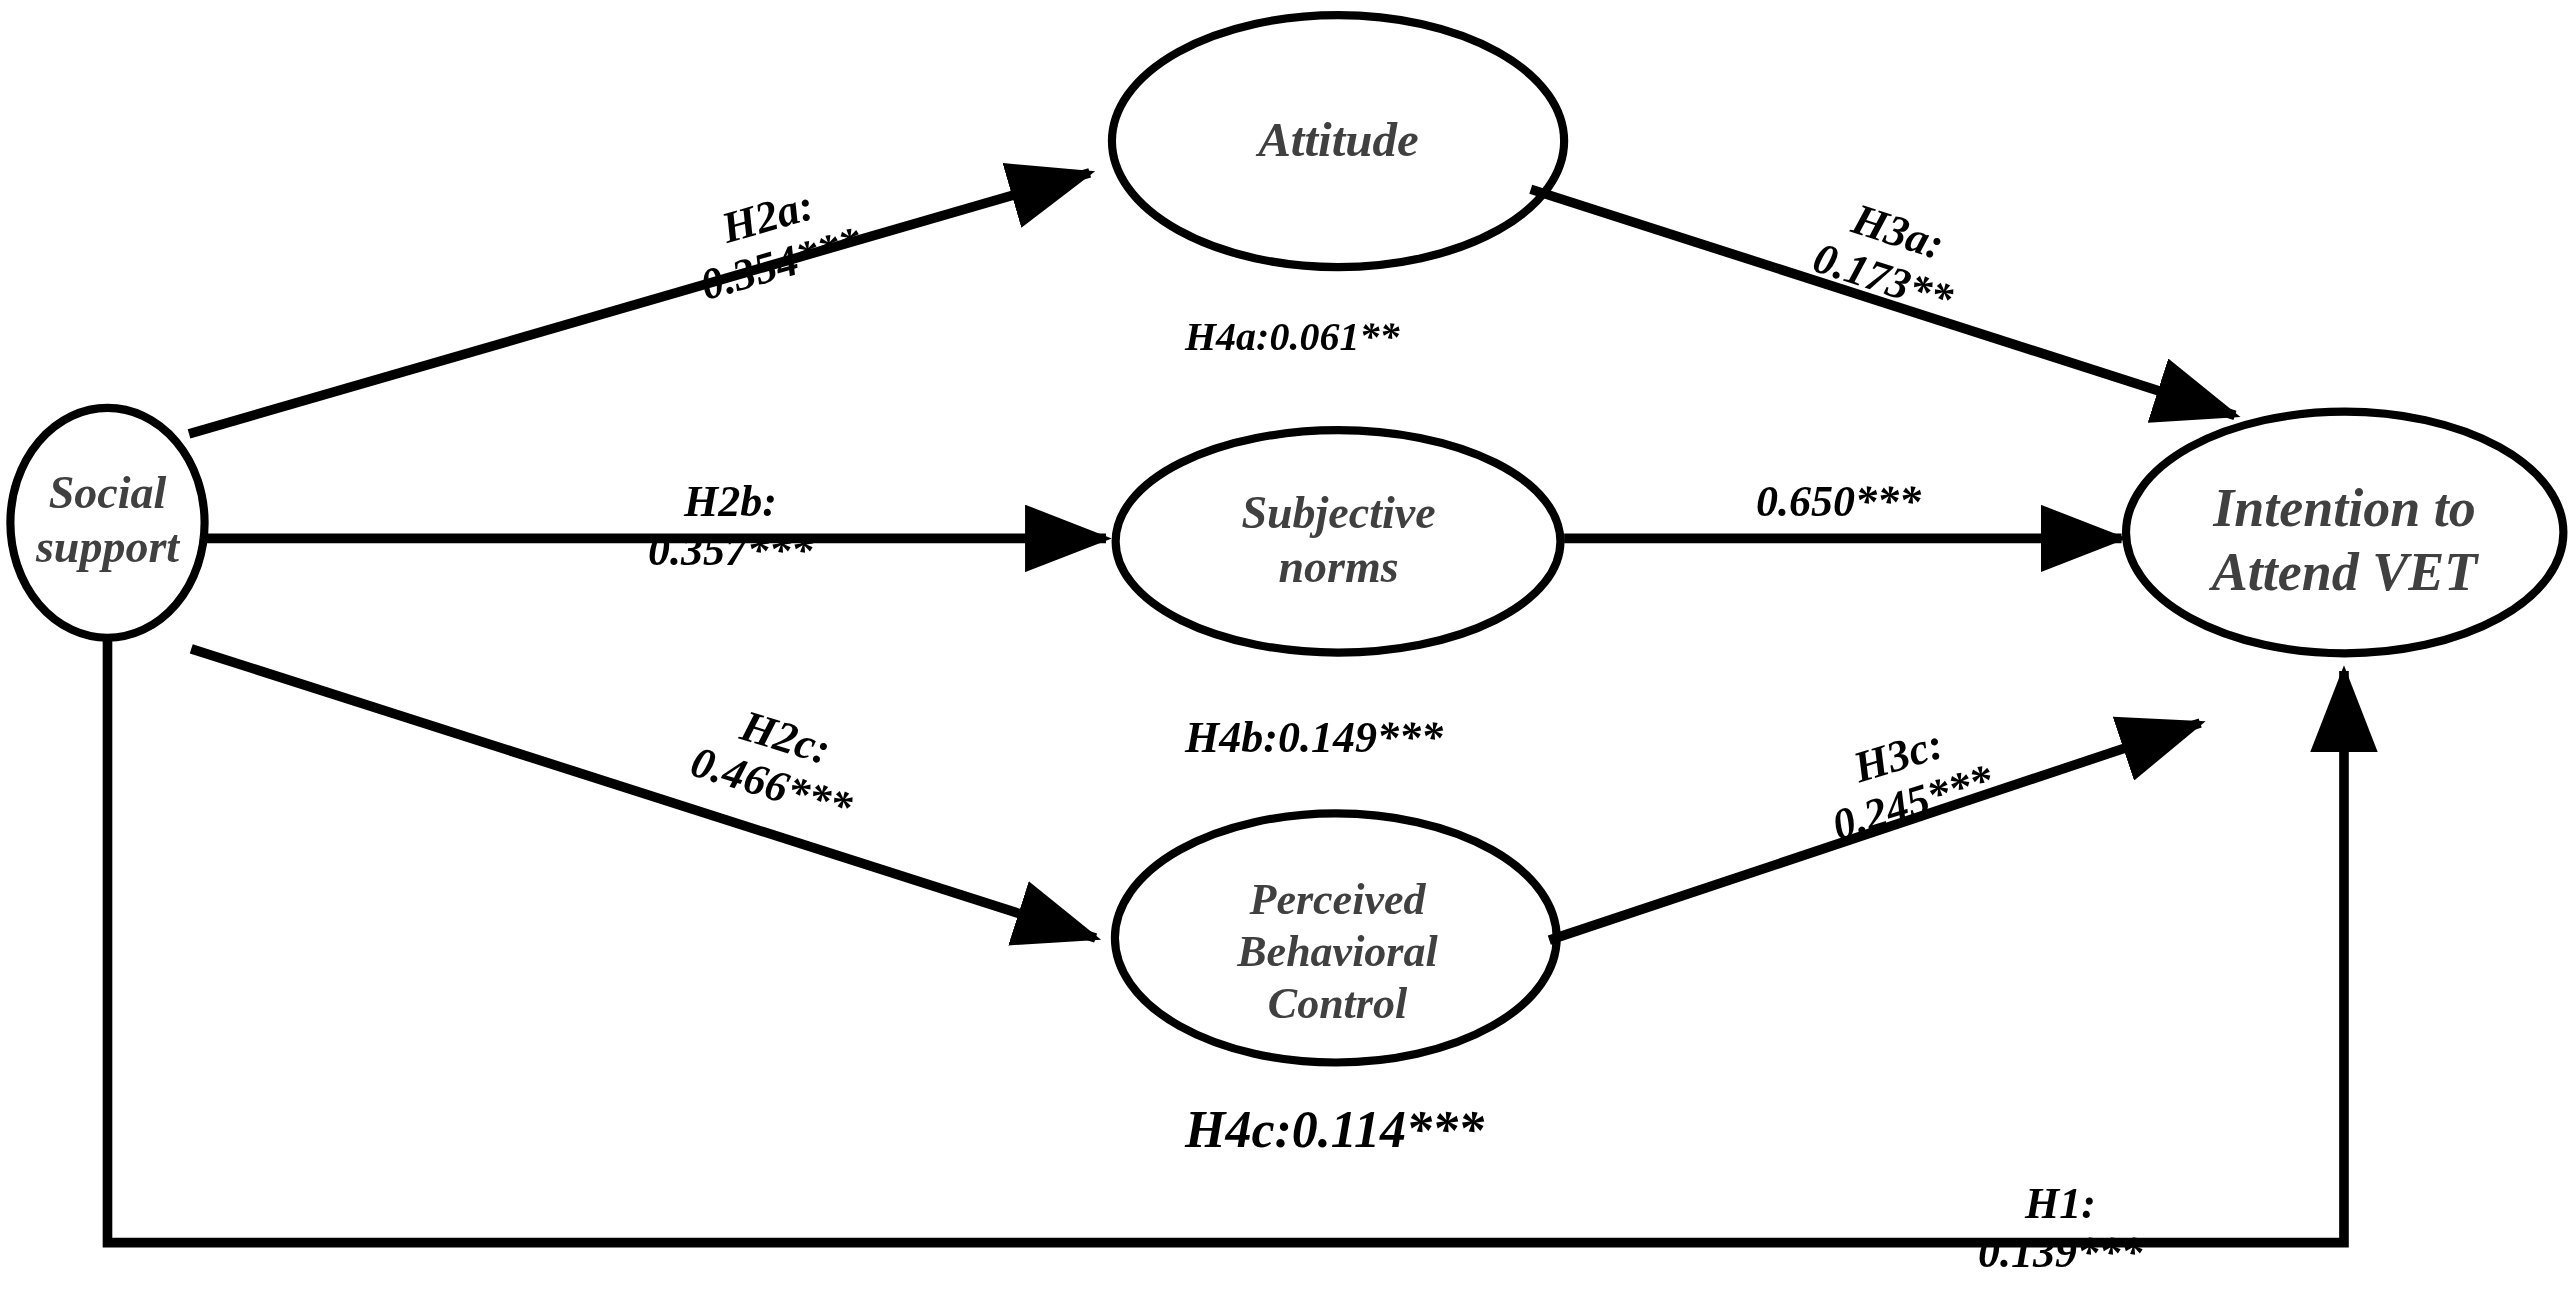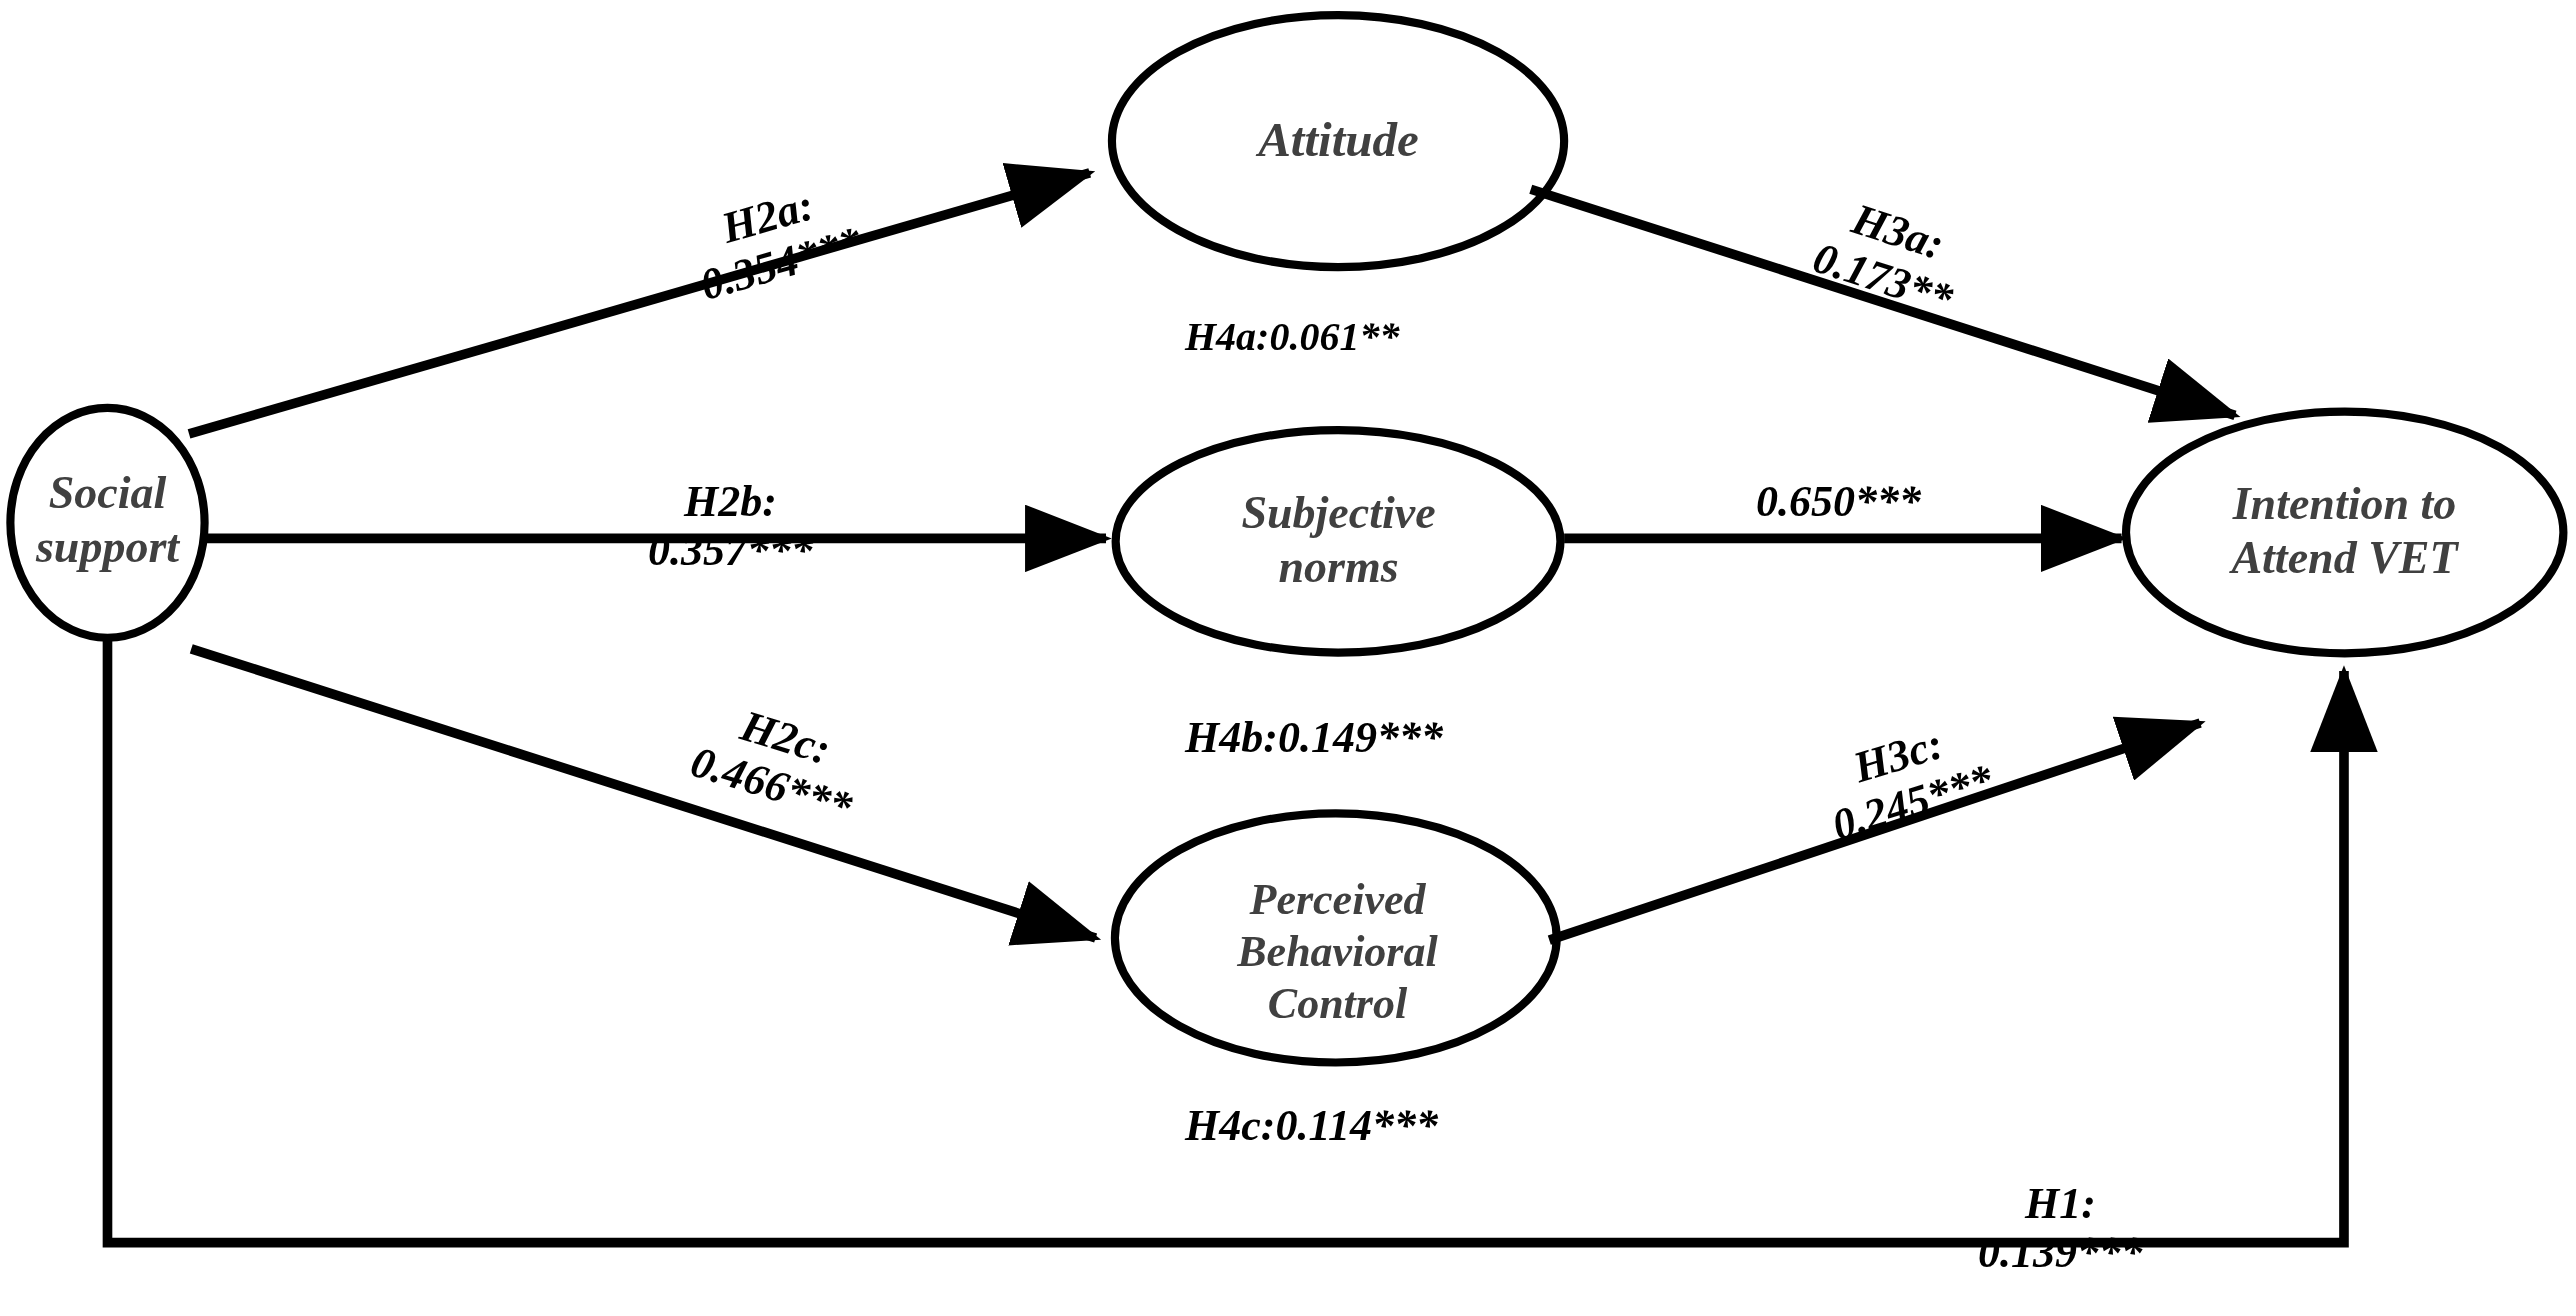--- a/index.html
+++ b/index.html
@@ -90,21 +90,21 @@
 
   <div class="node-label" style="left:1116px; top:111px; width:445px; font-size:49px;">Attitude</div>
 
   <div class="node-label" style="left:1116px; top:486px; width:445px; font-size:46px;">Subjective
 norms</div>
 
   <div class="node-label" style="left:1116px; top:874px; width:443px; font-size:44px;">Perceived
 Behavioral
 Control</div>
 
-  <div class="node-label" style="left:2126px; top:477px; width:437px; font-size:46px;">Intention to
+  <div class="node-label" style="left:2126px; top:477px; width:437px; font-size:54px;">Intention to
 Attend VET</div>
 
   <div class="path-label lbl-center" style="left:641px; top:191px; width:267px; font-size:44px; transform:rotate(-16deg); transform-origin:50% 50%;">
     <span class="ln">H2a:</span>
     <span class="ln">0.354***</span>
   </div>
 
   <div class="path-label lbl-center" style="left:586px; top:477px; width:289px; font-size:44px;">
     <span class="ln">H2b:</span>
     <span class="ln">0.357***</span>
@@ -131,16 +131,16 @@
 
   <div class="path-label lbl-center" style="left:1905px; top:1179px; width:311px; font-size:44px;">
     <span class="ln">H1:</span>
     <span class="ln">0.139***</span>
   </div>
 
   <div class="path-label lbl-left" style="left:1185px; top:315px; font-size:40px;">H4a:0.061**</div>
 
   <div class="path-label lbl-left" style="left:1185px; top:713px; font-size:44px;">H4b:0.149***</div>
 
-  <div class="path-label lbl-left" style="left:1185px; top:1101px; font-size:44px;">H4c:0.114***</div>
+  <div class="path-label lbl-left" style="left:1185px; top:1101px; font-size:52px;">H4c:0.114***</div>
 
 </div>
 
 
 </body></html>

